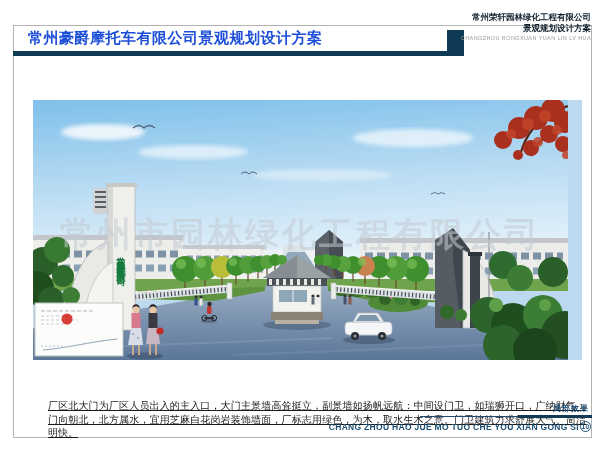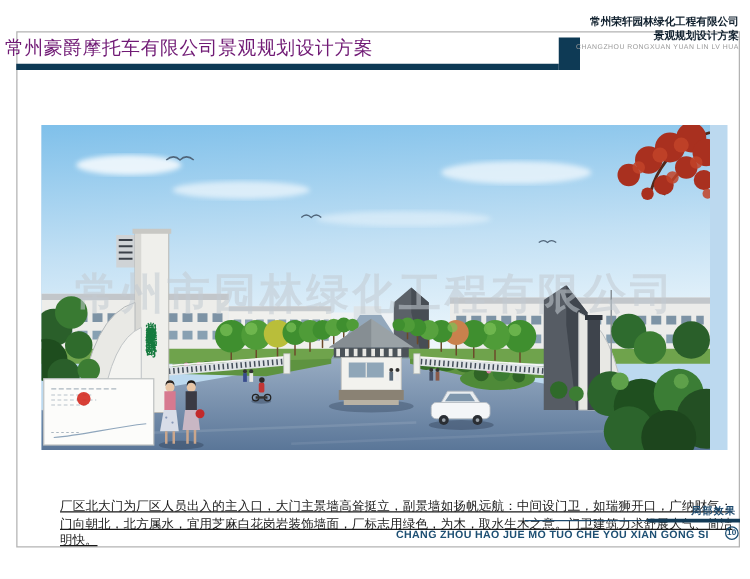--- a/index.html
+++ b/index.html
@@ -1,21 +1,21 @@
 <!DOCTYPE html>
 <html><head>
 <meta charset="utf-8">
 <style>
   html,body{margin:0;padding:0;background:#fff;}
   .page{position:relative;width:600px;height:463px;background:#fff;overflow:hidden;
         font-family:"Liberation Sans","DejaVu Sans",sans-serif;}
   .frame{position:absolute;left:13px;top:25px;width:579px;height:413px;
          border:1px solid #b3b3b3;box-sizing:border-box;}
-  .page-title{position:absolute;left:4px;top:29px;font-size:15px;font-weight:400;
-              color:#701a75;letter-spacing:0.5px;white-space:nowrap;}
+  .page-title{position:absolute;left:28px;top:29px;font-size:15px;font-weight:700;
+              color:#1d4ed8;letter-spacing:0.5px;white-space:nowrap;}
   .title-bar{position:absolute;left:13px;top:51px;width:434px;height:5px;background:#0e3a55;}
   .accent-block{position:absolute;left:447px;top:30px;width:17px;height:26px;background:#0e3a55;}
   .hdr-right{position:absolute;right:9px;top:12px;text-align:right;}
   .hdr-right .co{font-size:8.5px;font-weight:700;color:#10202e;line-height:10.5px;white-space:nowrap;}
   .hdr-right .sub{font-size:8.5px;font-weight:700;color:#10202e;line-height:10.5px;white-space:nowrap;}
   .hdr-right .py{font-size:5.5px;color:#9a9a9a;letter-spacing:0.4px;margin-top:2px;white-space:nowrap;}
   .artwork{position:absolute;left:33px;top:100px;width:511px;height:260px;overflow:hidden;
            background:#bcd9ef;padding-left:38px;}
   .artwork svg{position:absolute;left:0;top:0;}
   .watermark{position:absolute;left:0;top:112px;width:535px;height:46px;
@@ -28,21 +28,21 @@
              line-height:22px;text-align:center;
              font-family:"Liberation Serif","DejaVu Serif",serif;}
   .desc{position:absolute;left:32px;top:383px;width:538px;font-size:10px;
         line-height:13.5px;color:#1a1a1a;text-align:justify;margin:16px;text-decoration:underline;}
   .caption{position:absolute;right:11px;top:403px;font-size:8px;font-weight:700;
            color:#1d4a6e;letter-spacing:1px;text-align:center;}
   .foot-rule{position:absolute;left:420px;top:415px;width:172px;height:4px;}
   .foot-rule .thin{position:absolute;left:0;top:1px;width:172px;height:1px;background:#1d4a6e;}
   .foot-rule .thick{position:absolute;right:0;top:0;width:74px;height:3px;background:#123a56;}
   .foot-py{position:absolute;right:9px;top:421px;font-size:8.5px;font-weight:700;
-           color:#1d4f73;letter-spacing:0.3px;white-space:nowrap;display:flex;align-items:center;gap:13px;}
+           color:#1d4f73;letter-spacing:0.3px;white-space:nowrap;display:flex;align-items:center;gap:1px;}
   .pgnum{display:inline-flex;align-items:center;justify-content:center;
          width:11px;height:11px;border:1px solid #1d4f73;border-radius:50%;
          font-size:6.5px;font-weight:700;color:#1d4f73;box-sizing:border-box;}
 </style>
 </head>
 <body>
 
 <div class="page">
   <div class="frame"></div>
 

